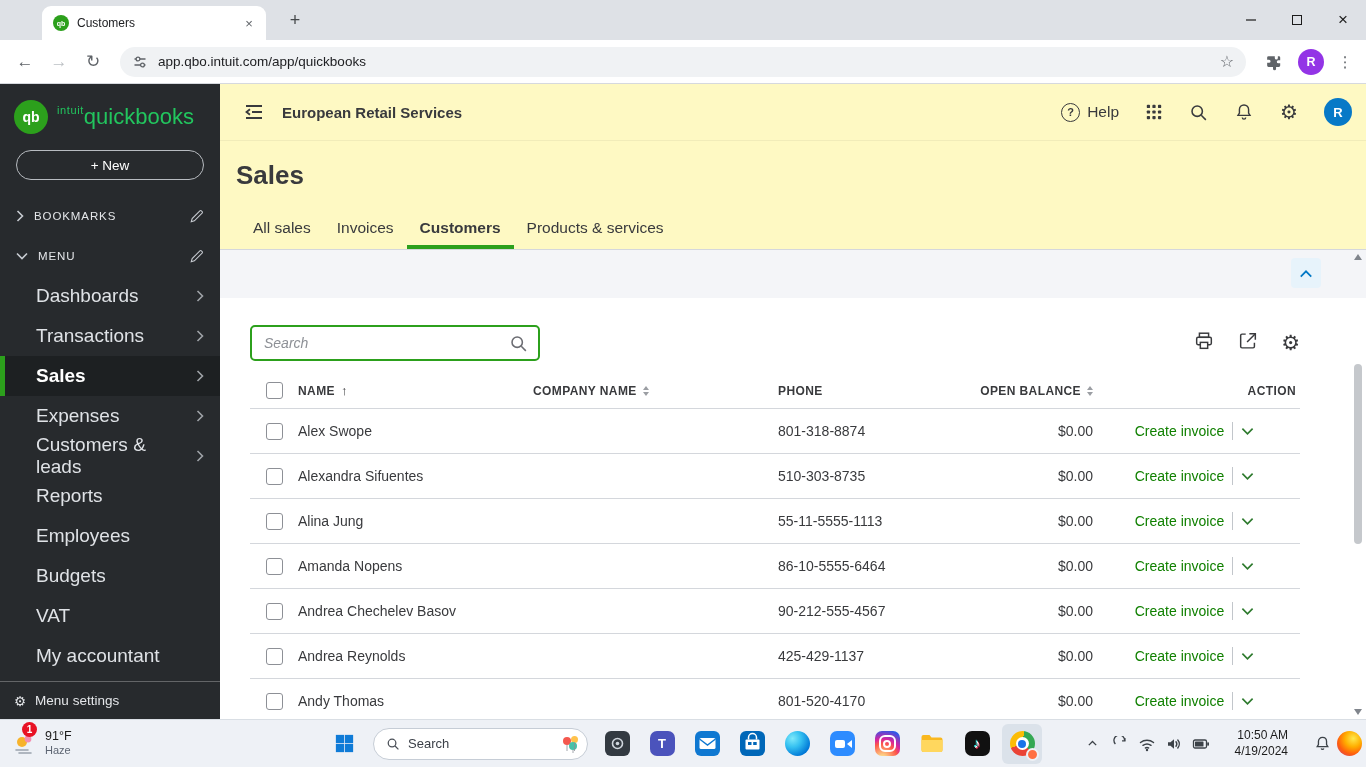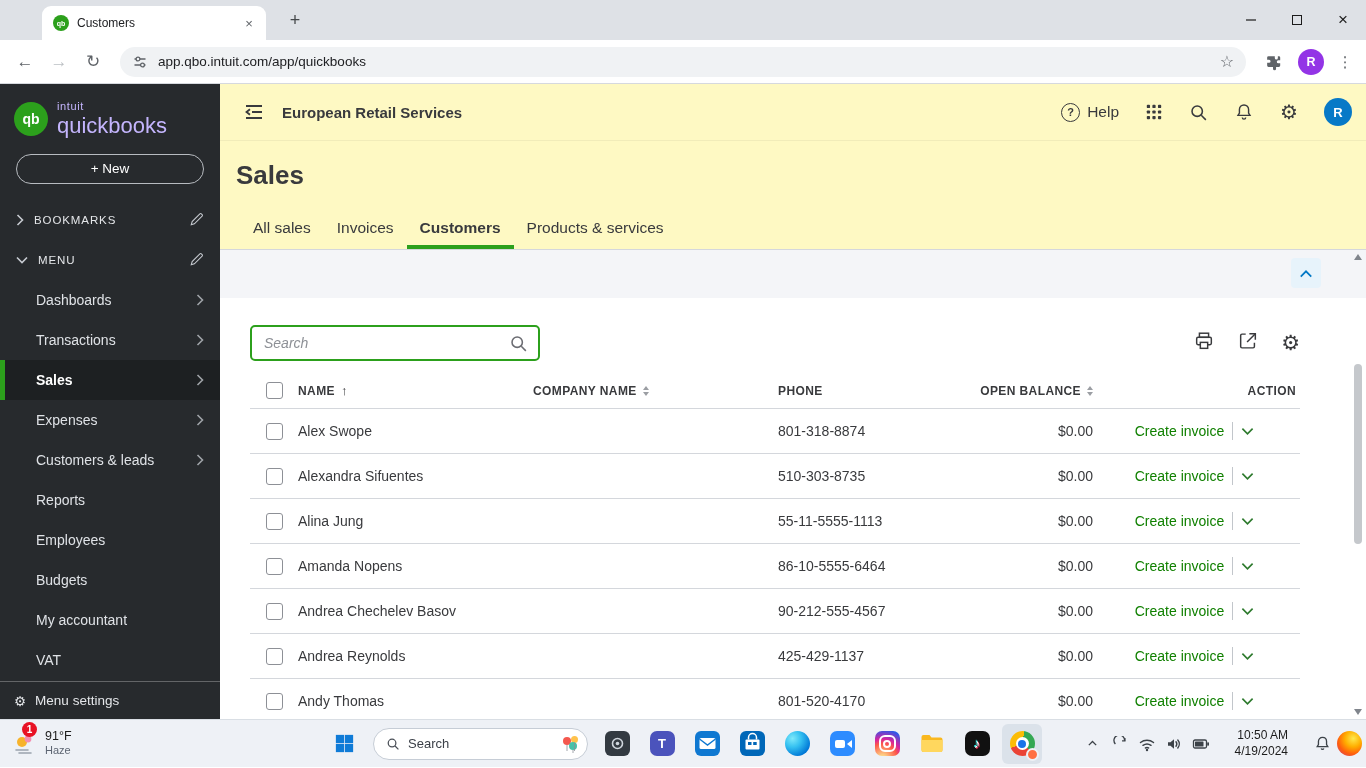--- a/index.html
+++ b/index.html
@@ -27,27 +27,27 @@
   .browser-avatar{width:26px;height:26px;border-radius:50%;background:#9334e6;color:#fff;font-size:12.5px;font-weight:700;display:flex;align-items:center;justify-content:center;margin:0 6px;cursor:pointer}
   .kebab{font-size:15px;color:#5f6368;width:22px;text-align:center;cursor:pointer}
 
   
   .appwrap{height:635px;display:flex}
 
   
   .sidebar{width:220px;flex-shrink:0;background:#272a2d;color:#e4e6e9;display:flex;flex-direction:column}
   .brand{display:flex;align-items:center;gap:9px;padding:16px 14px 6px}
   .qb-circle{width:34px;height:34px;border-radius:50%;background:#2ca01c;color:#fff;font-weight:700;font-size:14px;display:flex;align-items:center;justify-content:center}
-  .brand-text{display:flex;flex-direction:column;line-height:1.15;color:#c4b5fd}
+  .brand-text{display:flex;flex-direction:row;line-height:1.15;color:#22c55e}
   .brand-t1{font-size:11px;letter-spacing:.6px}
   .brand-t2{font-size:22px}
   .new-btn{margin:10px 16px 16px;height:30px;border-radius:16px;border:1px solid #b7bbc0;background:transparent;color:#fff;font-size:13.5px;cursor:pointer;font-family:inherit}
   .side-sec{height:40px;display:flex;align-items:center;gap:10px;padding:0 16px;font-size:11.5px;font-weight:400;letter-spacing:.9px;cursor:pointer}
   .side-sec .pencil{margin-left:auto}
-  .nav-item{height:40px;display:flex;align-items:center;padding:0 16px 0 36px;font-size:14px;color:#dfe2e6;position:relative;cursor:pointer}
+  .nav-item{height:40px;display:flex;align-items:center;padding:0 16px 0 36px;font-size:19px;color:#dfe2e6;position:relative;cursor:pointer}
   .nav-item .chev{margin-left:auto}
   .nav-item.active{background:#1d2022;color:#fff;font-weight:700}
   .nav-item.active::before{content:"";position:absolute;left:0;top:0;bottom:0;width:5px;background:#2ca01c}
   .menu-settings{margin-top:auto;height:38px;border-top:1px solid rgba(255,255,255,.28);display:flex;align-items:center;gap:9px;padding:0 14px;font-size:13.5px;cursor:pointer}
   .gear-glyph{font-style:normal}
 
   
   .content{flex:1;background:#fef9c3;display:flex;flex-direction:column;position:relative;overflow:hidden}
   .app-header{height:56px;display:flex;align-items:center;gap:16px;padding:0 14px 0 22px;box-shadow:0 1px 0 rgba(0,0,0,.05)}
   .company{font-size:15px;font-weight:700;color:#393a3d}
@@ -243,25 +243,25 @@
   </div>
           <div class="nav-item">
     <span class="nav-label">Employees</span>
 
   </div>
           <div class="nav-item">
     <span class="nav-label">Budgets</span>
 
   </div>
           <div class="nav-item">
+    <span class="nav-label">VAT</span>
+
+  </div>
+          <div class="nav-item">
     <span class="nav-label">My accountant</span>
-
-  </div>
-          <div class="nav-item">
-    <span class="nav-label">VAT</span>
 
   </div>
         </nav>
 
       <div class="menu-settings">
         <i class="gear-glyph">⚙</i>
         <span>Menu settings</span>
       </div>
     </aside>
 

